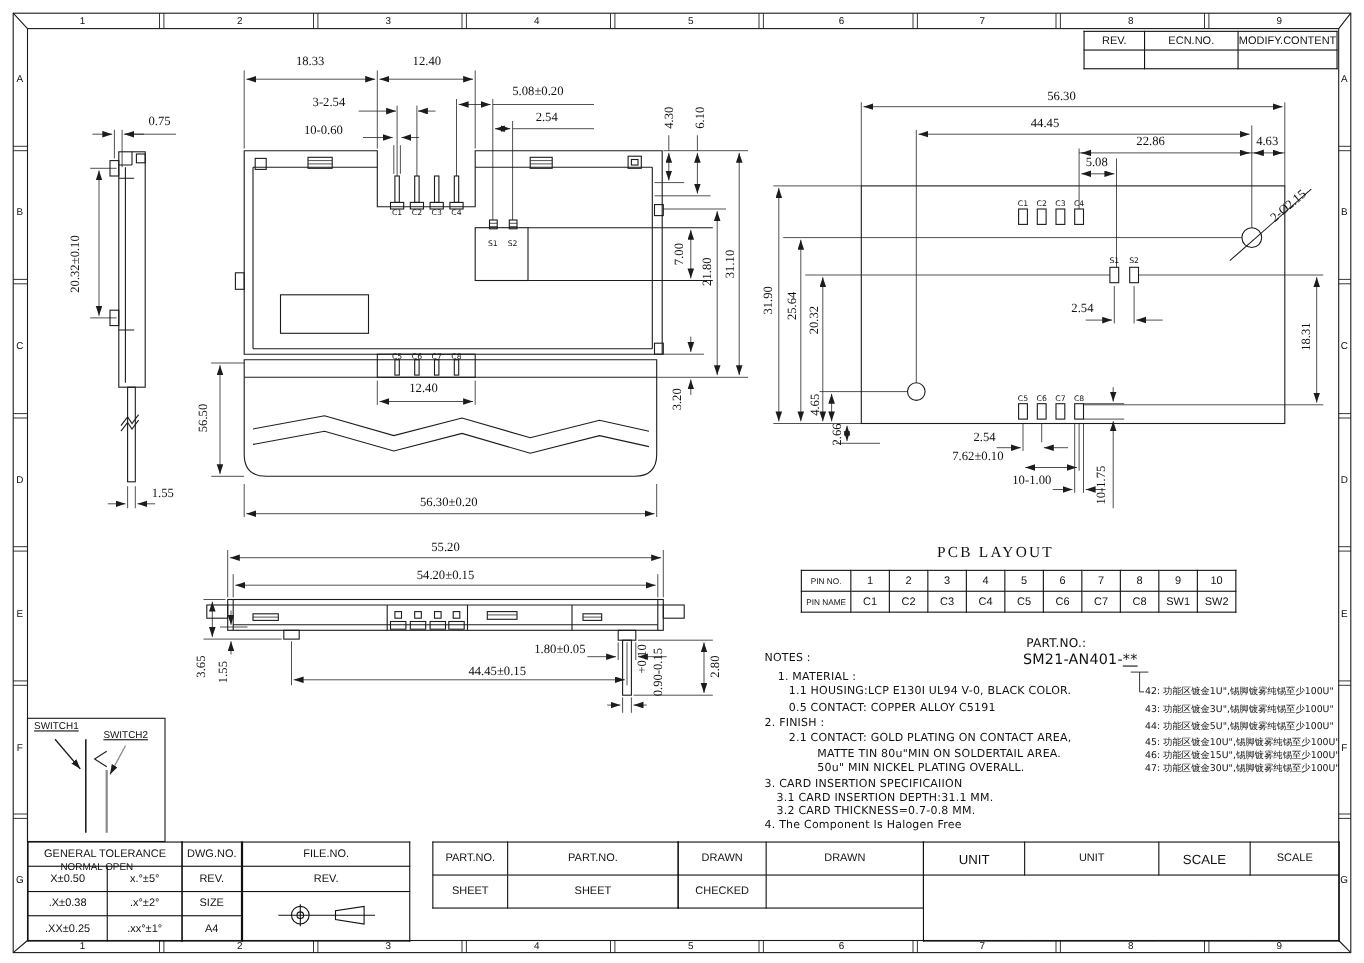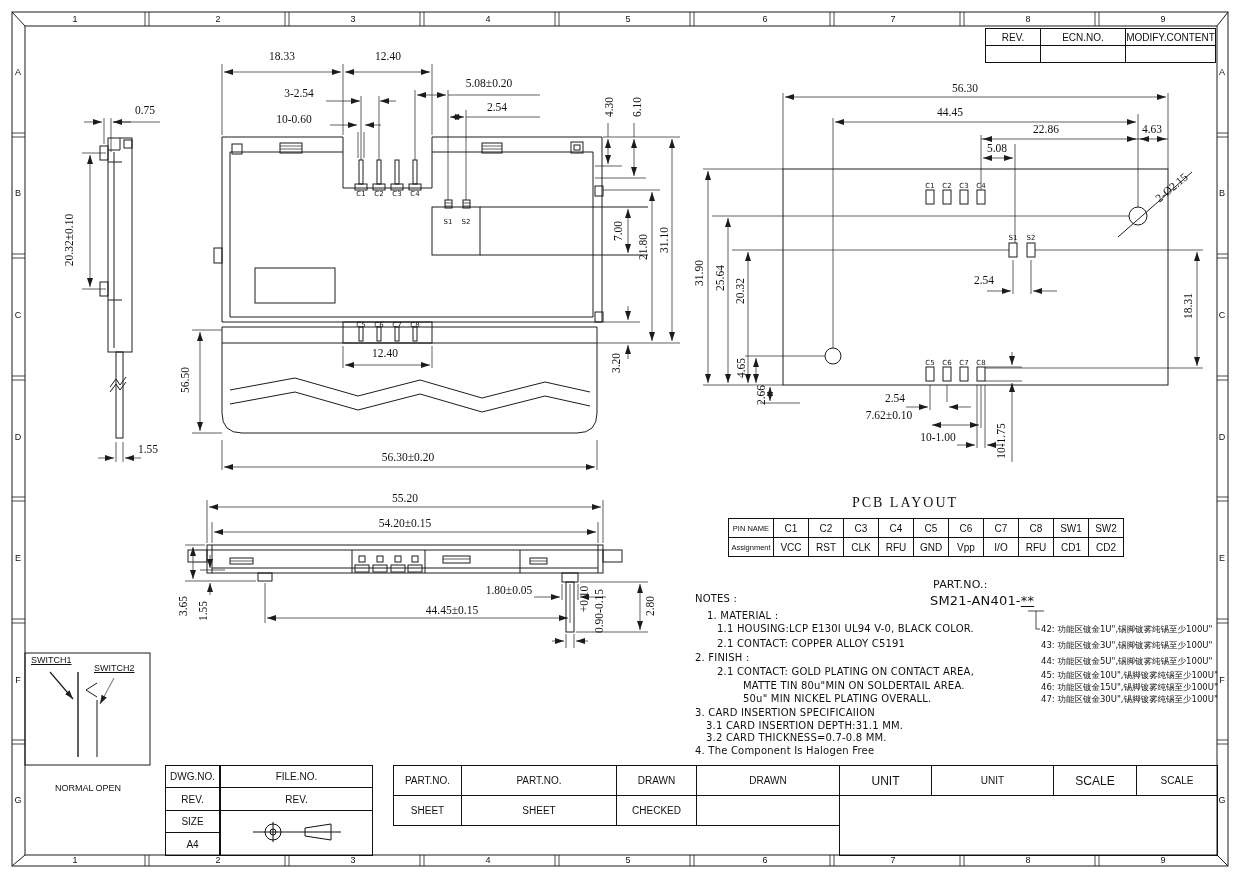--- a/index.html
+++ b/index.html
@@ -360,76 +360,99 @@
 <span class="t rv" style="left:585px;top:599px">+0.10</span>
 <span class="t rv" style="left:600px;top:611px">0.90-0.15</span>
 <span class="t rv" style="left:651px;top:606px">2.80</span>
 
 <table class="tb" style="left:728px;top:518px;width:395px">
   <colgroup>
         <col style="width:45px">
         <col span="10" style="width:35px">
       </colgroup>
   <tbody>
+        <tr style="height:19px">
+    <td class="serifsm" style="font-size:7.5px">PIN NO.</td>
+    <td class="serifsm">1</td>
+    <td class="serifsm">2</td>
+    <td class="serifsm">3</td>
+    <td class="serifsm">4</td>
+    <td class="serifsm">5</td>
+    <td class="serifsm">6</td>
+    <td class="serifsm">7</td>
+    <td class="serifsm">8</td>
+    <td class="serifsm">9</td>
+    <td class="serifsm">10</td>
+  </tr>
   <tr style="height:19px">
     <td class="serifsm" style="font-size:7.5px">PIN NAME</td>
     <td class="serifsm">C1</td>
     <td class="serifsm">C2</td>
     <td class="serifsm">C3</td>
     <td class="serifsm">C4</td>
     <td class="serifsm">C5</td>
     <td class="serifsm">C6</td>
     <td class="serifsm">C7</td>
     <td class="serifsm">C8</td>
     <td class="serifsm">SW1</td>
     <td class="serifsm">SW2</td>
   </tr>
-  <tr style="height:19px">
-    <td class="serifsm" style="font-size:7.5px">Assignment</td>
-    <td class="serifsm">VCC</td>
-    <td class="serifsm">RST</td>
-    <td class="serifsm">CLK</td>
-    <td class="serifsm">RFU</td>
-    <td class="serifsm">GND</td>
-    <td class="serifsm">Vpp</td>
-    <td class="serifsm">I/O</td>
-    <td class="serifsm">RFU</td>
-    <td class="serifsm">CD1</td>
-    <td class="serifsm">CD2</td>
-  </tr>
 </tbody>
     </table>
 
 <div class="note" style="left:933px;top:579px;font-size:11px">PART.NO.:</div>
 <div class="note" style="left:930px;top:594px;font-size:13px"><span>SM21-AN401-</span><span class="u">**</span></div>
 
 <div class="note" style="left:695px;top:593px">NOTES :</div>
 <div class="note" style="left:707px;top:610px">1. MATERIAL :</div>
 <div class="note" style="left:717px;top:623px">1.1 HOUSING:LCP E130I UL94 V-0, BLACK COLOR.</div>
-<div class="note" style="left:717px;top:638px">2.1 CONTACT: COPPER ALLOY C5191</div>
+<div class="note" style="left:717px;top:638px">0.5 CONTACT: COPPER ALLOY C5191</div>
 <div class="note" style="left:695px;top:652px">2. FINISH :</div>
 <div class="note" style="left:717px;top:666px">2.1 CONTACT: GOLD PLATING ON CONTACT AREA,</div>
 <div class="note" style="left:743px;top:680px">MATTE TIN 80u"MIN ON SOLDERTAIL AREA.</div>
 <div class="note" style="left:743px;top:693px">50u" MIN NICKEL PLATING OVERALL.</div>
 <div class="note" style="left:695px;top:707px">3. CARD INSERTION SPECIFICAIION</div>
 <div class="note" style="left:706px;top:720px">3.1 CARD INSERTION DEPTH:31.1 MM.</div>
 <div class="note" style="left:706px;top:732px">3.2 CARD THICKNESS=0.7-0.8 MM.</div>
 <div class="note" style="left:695px;top:745px">4. The Component Is Halogen Free</div>
 
 <div class="cn" style="left:1041px;top:625px">42: 功能区镀金1U",锡脚镀雾纯锡至少100U"</div>
 <div class="cn" style="left:1041px;top:641px">43: 功能区镀金3U",锡脚镀雾纯锡至少100U"</div>
 <div class="cn" style="left:1041px;top:657px">44: 功能区镀金5U",锡脚镀雾纯锡至少100U"</div>
 <div class="cn" style="left:1041px;top:671px">45: 功能区镀金10U",锡脚镀雾纯锡至少100U"</div>
 <div class="cn" style="left:1041px;top:683px">46: 功能区镀金15U",锡脚镀雾纯锡至少100U"</div>
 <div class="cn" style="left:1041px;top:695px">47: 功能区镀金30U",锡脚镀雾纯锡至少100U"</div>
 
 <div class="sw" style="left:31px;top:656px">SWITCH1</div>
 <div class="sw" style="left:94px;top:664px">SWITCH2</div>
 <span class="zone" style="left:88px;top:788px;font-size:9px">NORMAL OPEN</span>
 
+<table class="tb" style="left:25px;top:765px;width:140px">
+  <colgroup>
+        <col style="width:72px">
+        <col style="width:68px">
+      </colgroup>
+  <tbody>
+        <tr style="height:22px">
+          <td colspan="2">GENERAL TOLERANCE</td>
+        </tr>
+  <tr style="height:23px">
+    <td>X±0.50</td>
+    <td>x.°±5°</td>
+        </tr>
+  <tr style="height:22px">
+    <td>.X±0.38</td>
+    <td>.x°±2°</td>
+        </tr>
+  <tr style="height:23px">
+    <td>.XX±0.25</td>
+    <td>.xx°±1°</td>
+        </tr>
+</tbody>
+    </table>
 <table class="tb" style="left:165px;top:765px;width:55px">
   <tbody>
         <tr style="height:22px">
           <td>DWG.NO.</td>
         </tr>
   <tr style="height:23px">
           <td>REV.</td>
         </tr>
   <tr style="height:22px">
           <td>SIZE</td>

